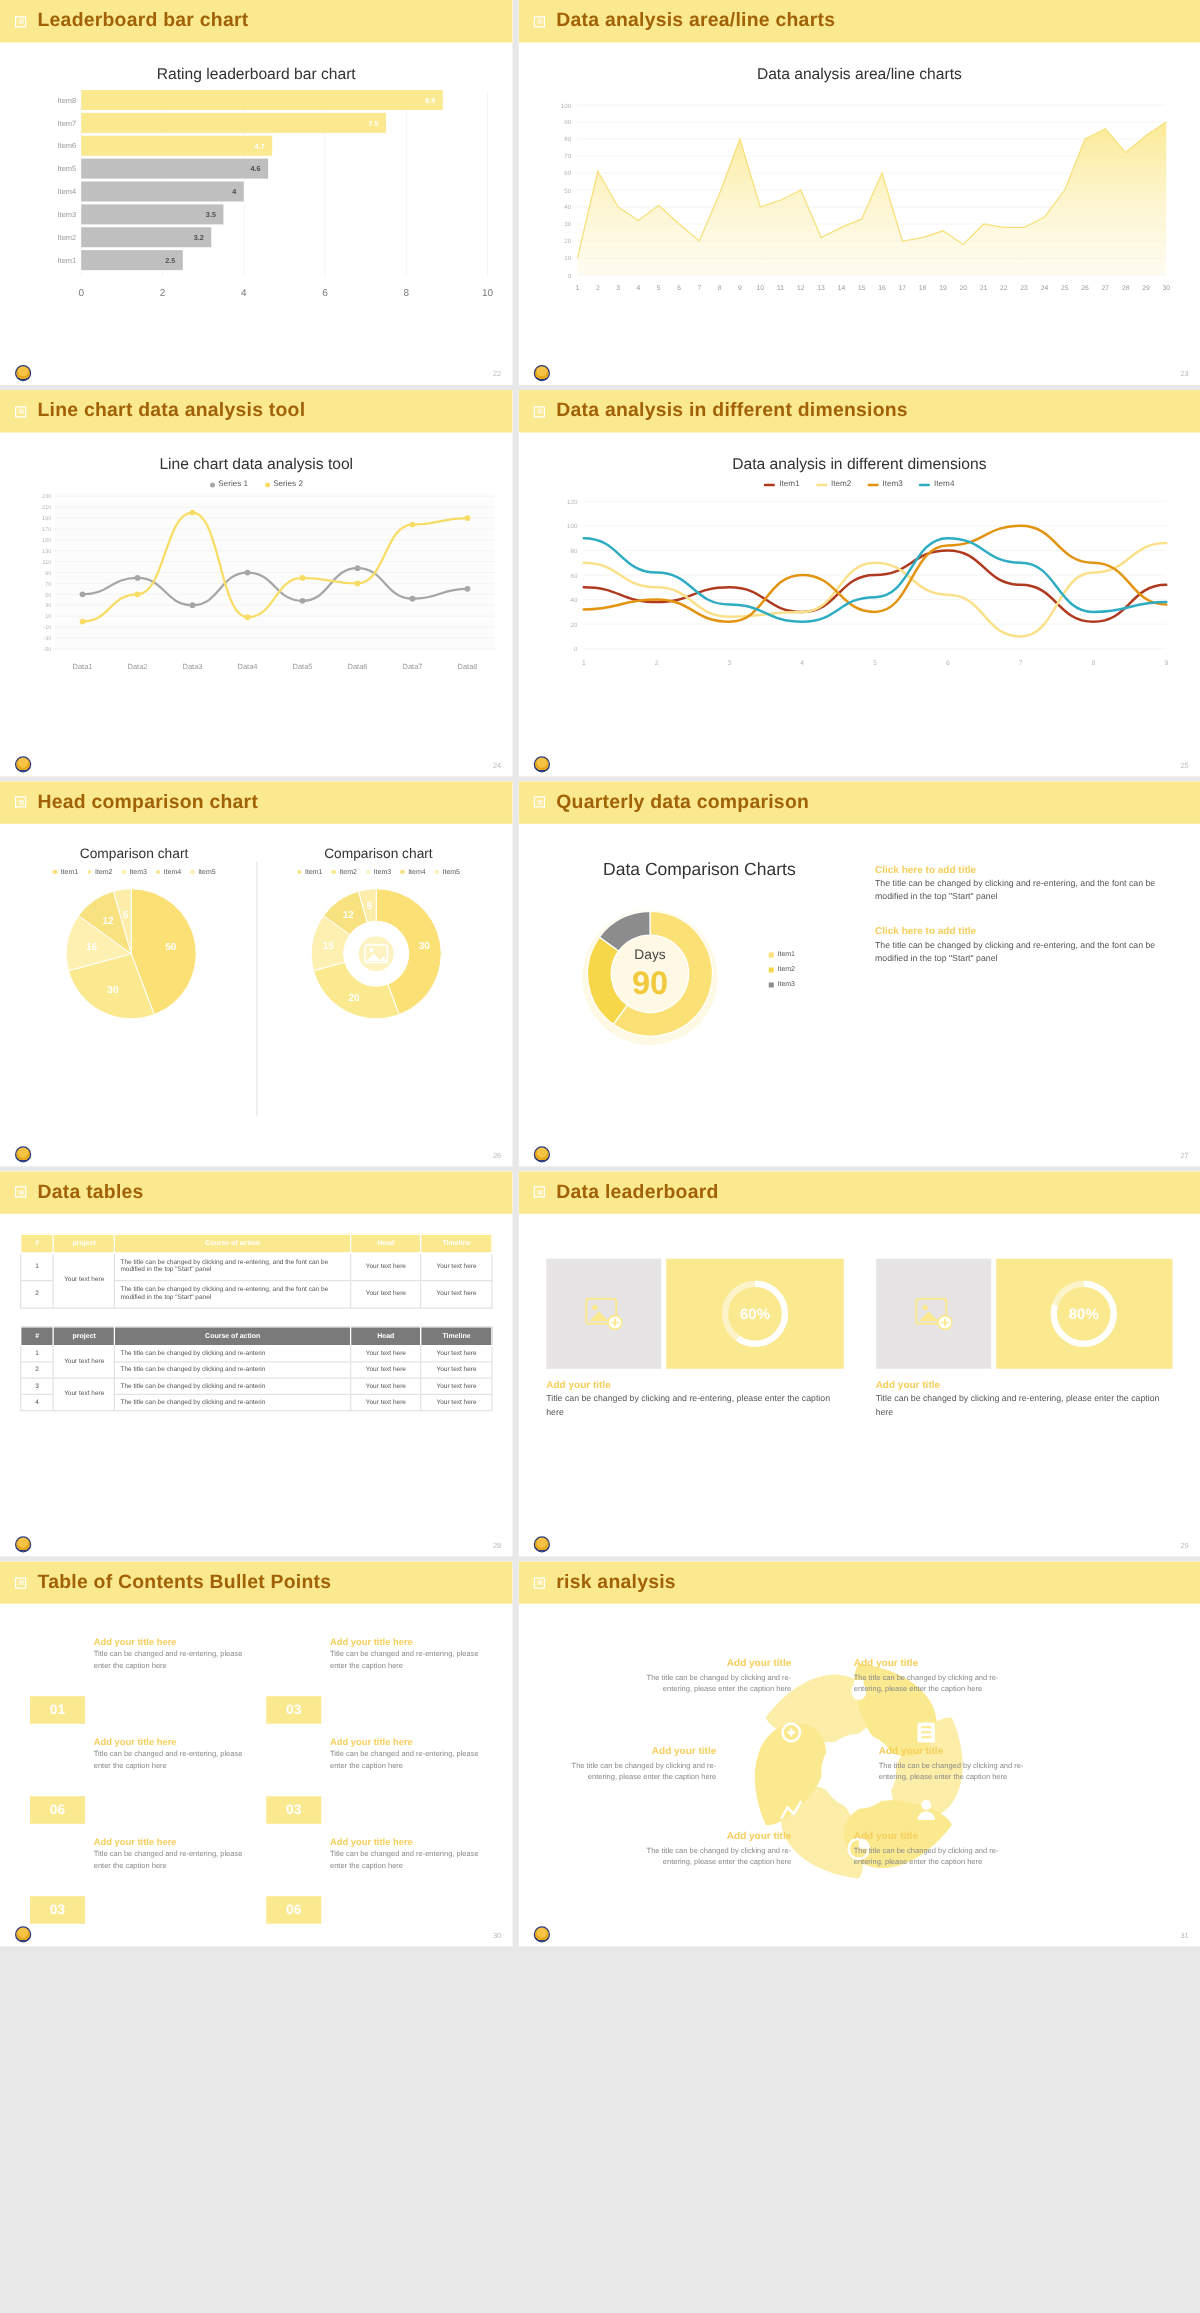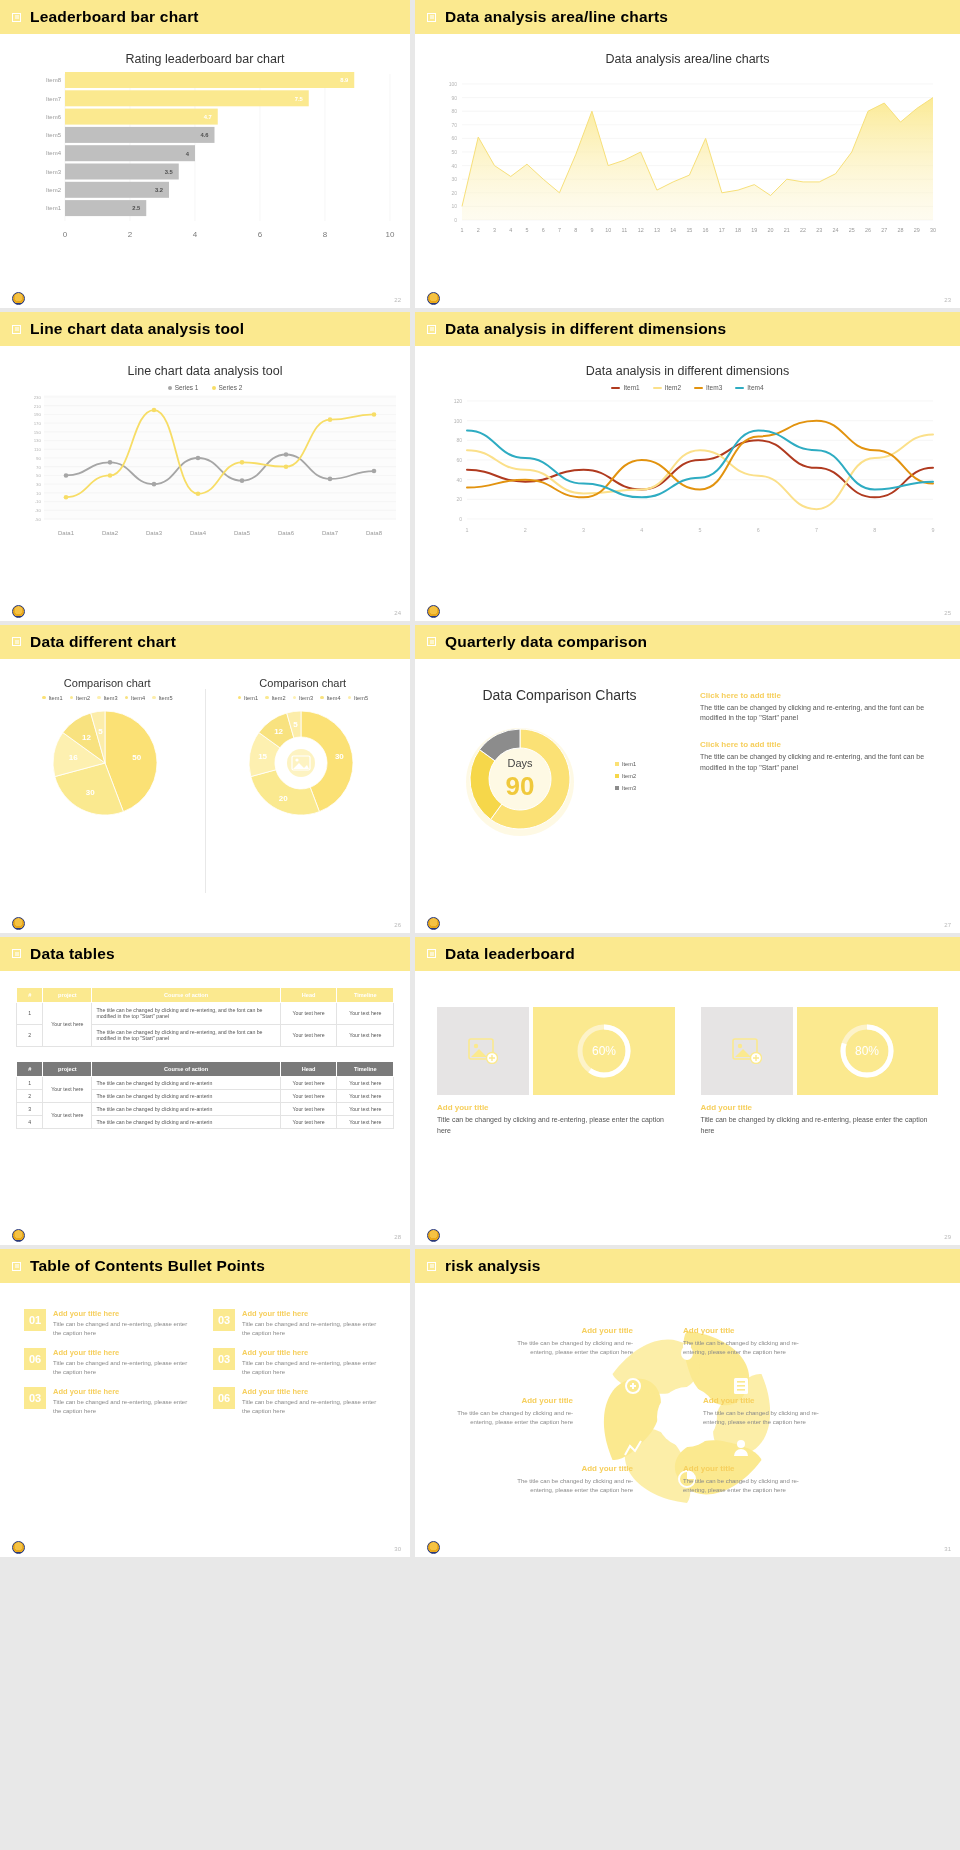--- a/index.html
+++ b/index.html
@@ -2,21 +2,21 @@
 <html><head>
 <meta charset="utf-8">
 <style>
   *{box-sizing:border-box;margin:0;padding:0;}
   body{width:960px;height:1850px;background:#e8e8e8;font-family:"Liberation Sans",sans-serif;overflow:hidden;}
   .grid{display:grid;grid-template-columns:410px 545px;grid-template-rows:repeat(6,308.3px);column-gap:5px;row-gap:4px;width:960px;height:1850px;}
   .slide{background:#fff;position:relative;overflow:hidden;display:flex;flex-direction:column;}
   .sbar{background:#fbe98f;height:34px;display:flex;align-items:center;padding-left:12px;gap:9px;flex:0 0 auto;}
   .sbar .sq{width:9px;height:9px;border:1.5px solid #fff;position:relative;}
   .sbar .sq:after{content:"";position:absolute;left:1.5px;top:1.5px;right:1.5px;bottom:1.5px;background:#fff;opacity:.55;}
-  .sbar h2{color:#000000;font-size:15.5px;font-weight:bold;letter-spacing:.2px;white-space:nowrap;}
+  .sbar h2{color:#a16207;font-size:15.5px;font-weight:bold;letter-spacing:.2px;white-space:nowrap;}
   .body{flex:1;position:relative;padding:4px 10px 0;}
   .pnum{position:absolute;right:9px;bottom:5px;font-size:6px;color:#b9b9b9;}
   .logo{position:absolute;left:12px;bottom:3px;width:13px;height:13px;border-radius:50%;
         background:radial-gradient(circle at 50% 38%, #f5c243 0 45%, #e8a81c 46% 70%, #2a3a7a 71% 100%);
         border:1px solid #2a3a7a;}
   .ctitle{text-align:center;font-size:12.5px;color:#333;font-weight:normal;margin-top:14px;}
   .ctitle.sm{font-size:11px;}
   .legend{display:flex;justify-content:center;gap:13px;margin-top:6px;font-size:6.5px;color:#595959;}
   .legend span{display:flex;align-items:center;gap:3px;}
   .lk{width:9px;height:2.5px;border-radius:1px;}
@@ -24,29 +24,29 @@
   svg{display:block;}
   .gl{stroke:#f0f0f0;stroke-width:.6;}
   
   table{border-collapse:collapse;width:100%;font-size:5.2px;}
   .tb1 th{background:#fbe98f;color:#fff;font-weight:bold;padding:4px 2px;font-size:5.6px;border:.5px solid #fff;}
   .tb1 td{border:.5px solid #e3e3e3;padding:3px 4px;color:#555;vertical-align:middle;}
   .tb2 th{background:#7a7a7a;color:#fff;font-weight:bold;padding:4px 2px;font-size:5.6px;border:.5px solid #fff;}
   .tb2 td{border:.5px solid #e3e3e3;padding:3px 4px;color:#555;}
   .ctr{text-align:center;}
   
-  .dcrow{display:flex;gap:4px;}
+  .dcrow{display:flex;gap:4px;font-weight:bold;}
   .imgbox{flex:0 0 92px;height:88px;background:#e6e4e4;display:flex;align-items:center;justify-content:center;}
   .ring{flex:1;background:#fbe98f;height:88px;display:flex;align-items:center;justify-content:center;}
   .addttl{color:#f6cf5d;font-size:8px;font-weight:bold;margin-top:8px;}
   .capt{font-size:7px;color:#555;line-height:1.55;margin-top:3px;}
   
   .toc{display:grid;grid-template-columns:1fr 1fr;gap:10px 16px;padding:22px 14px 0;}
   .toci{display:flex;gap:7px;align-items:flex-start;}
-  .num{width:22px;height:22px;background:#fbe98f;color:#fff;font-size:11px;font-weight:bold;display:flex;align-items:center;justify-content:center;flex:0 0 auto;}
+  .num{width:44px;height:22px;background:#fbe98f;color:#fff;font-size:11px;font-weight:bold;display:flex;align-items:center;justify-content:center;flex:0 0 auto;margin-top:48px;}
   .toch{color:#f6cf5d;font-size:7.5px;font-weight:bold;}
   .tocp{font-size:6px;color:#8a8a8a;line-height:1.5;margin-top:2px;}
   .rk{position:absolute;font-size:6px;line-height:1.5;color:#8a8a8a;width:118px;}
   .rkh{color:#f6cf5d;font-size:8px;font-weight:bold;display:block;margin-bottom:2px;}
 </style>
 </head>
 <body>
 
 <div class="grid">
 
@@ -338,21 +338,21 @@
           </g>
       </svg>
       <div class="logo"></div>
       <div class="pnum">25</div>
     </div>
   </div>
 
   <div class="slide">
     <div class="sbar">
       <span class="sq"></span>
-      <h2>Data different chart</h2>
+      <h2>Head comparison chart</h2>
     </div>
     <div class="body" style="display:flex">
       <div style="flex:1">
         <div class="ctitle sm">Comparison chart</div>
         <div class="legend" id="pie-legend-1" style="gap:7px;font-size:5.6px">
             <span>
               <i class="lk dot" style="background: rgb(251, 225, 117); width: 3.5px; height: 3.5px;"></i>
               <b style="font-weight: normal;">Item1</b>
             </span>
             <span>

